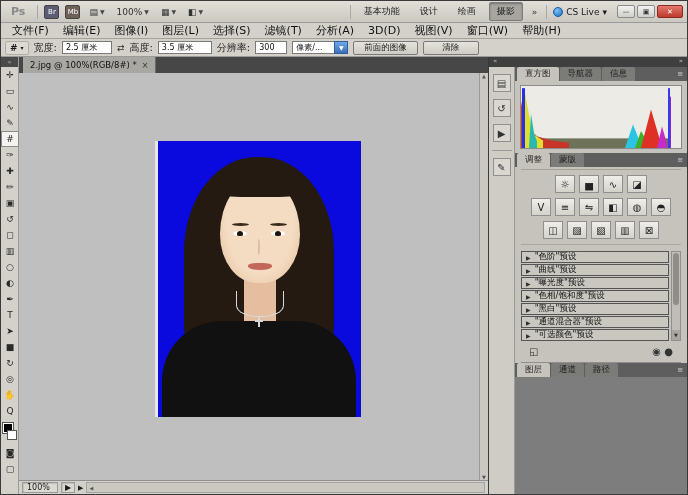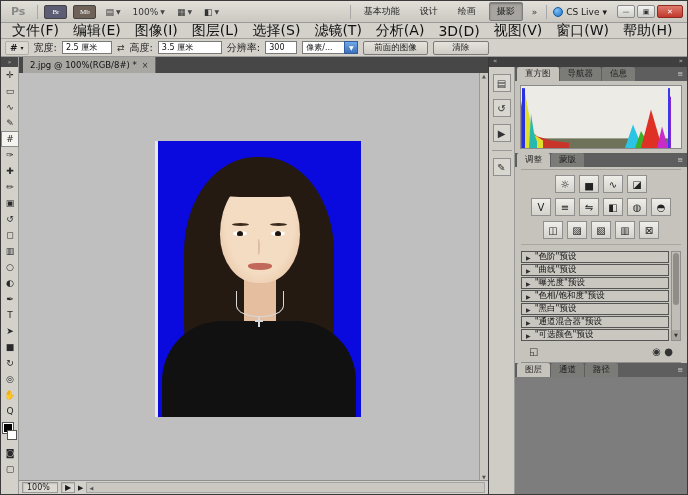--- a/index.html
+++ b/index.html
@@ -5,41 +5,41 @@
   * { margin:0; padding:0; box-sizing:border-box; }
   html,body { width:688px; height:495px; overflow:hidden; }
   body { font-family:"DejaVu Sans","Liberation Sans",sans-serif; font-size:9px; color:#1a1a1a; }
   .win { position:relative; width:688px; height:495px; background:#D4D1CB; border:1px solid #3a3a3a; overflow:hidden; }
 
   
   .appbar { position:absolute; left:0; top:0; width:100%; height:22px;
     background:linear-gradient(#E2DFD9,#CBC8C2); border-bottom:1px solid #9a9a9a;
     display:flex; align-items:center; gap:6px; padding:0 4px; }
   .ps-logo { font-weight:bold; font-size:11px; color:#8a8a8a; letter-spacing:0; padding:0 6px; }
-  .mini-app { width:23px; height:14px; background:#5c5c74; color:#fff; font-size:7px;
-    display:flex; align-items:center; justify-content:center; border:1px solid #444; border-radius:2px;font-family:Liberation Serif, serif; }
+  .mini-app { width:15px; height:14px; background:#5c5c74; color:#fff; font-size:7px;
+    display:flex; align-items:center; justify-content:center; border:1px solid #444; border-radius:2px; }
   .mini-app.mb { background:#6e6258; }
   .bar-ico { font-size:9px; color:#333; display:flex; align-items:center; gap:2px; padding:0 3px; }
   .bar-ico .dd { font-size:6px; color:#444; }
   .vsep { width:1px; height:14px; background:#a8a8a8; }
   .spacer { flex:1; }
   .ws-btn { font-size:9px; padding:2px 7px; color:#1a1a1a; border-radius:2px; }
   .ws-btn.active { background:#A8A5A0; border:1px solid #7d7d7d; box-shadow:inset 0 1px 2px rgba(0,0,0,.3); }
   .cslive { display:flex; align-items:center; gap:3px; font-size:9px; }
   .cslive .ball { width:10px; height:10px; border-radius:50%;
     background:radial-gradient(circle at 35% 30%, #7fc1f7, #1C6FC4); border:1px solid #155a9e; }
   .winbtns { display:flex; gap:2px; margin-left:4px; }
   .wbtn { width:18px; height:13px; border:1px solid #8a8a8a; border-radius:2px;
     background:linear-gradient(#f2f2f0,#cfcfcb); font-size:7px; display:flex; align-items:center; justify-content:center; color:#333; }
   .wbtn.close { background:linear-gradient(#E07A6E,#C0392B); color:#fff; border-color:#8f2a20; width:26px; }
 
   
   .menubar { position:absolute; left:0; top:22px; width:100%; height:16px; background:#D4D1CB;
     border-bottom:1px solid #A5A29C; display:flex; align-items:center; padding-left:4px; }
-  .menu-item { padding:0 7px; font-size:14px; color:#111; }
+  .menu-item { padding:0 7px; font-size:11px; color:#111; }
 
   
   .optbar { position:absolute; left:0; top:38px; width:100%; height:18px; background:#D4D1CB;
     border-bottom:1px solid #9a9a9a; display:flex; align-items:center; gap:5px; padding:0 4px; }
   .tool-chip { display:flex; align-items:center; gap:3px; padding:1px 4px; border:1px solid #b0ada7; border-radius:2px; background:#DCD9D3; }
   .opt-label { font-size:10px; color:#222; }
   .opt-input { height:13px; background:#fff; border:1px solid #7a7a7a; font-size:8px; color:#111;
     display:flex; align-items:center; padding:0 3px; }
   .combo { display:flex; height:13px; }
   .combo .val { width:42px; background:#fff; border:1px solid #7a7a7a; border-right:none; font-size:8px; display:flex; align-items:center; padding:0 3px; }
@@ -187,21 +187,21 @@
 
   <div class="optbar">
     <span class="tool-chip">
       <b>#</b>
       <span class="dd" style="font-size:6px">▾</span>
     </span>
     <span class="opt-label">宽度:</span>
     <span class="opt-input" style="width:50px">2.5 厘米</span>
     <span style="font-size:9px;color:#333">⇄</span>
     <span class="opt-label">高度:</span>
-    <span class="opt-input" style="width:64px">3.5 厘米</span>
+    <span class="opt-input" style="width:54px">3.5 厘米</span>
     <span class="opt-label">分辨率:</span>
     <span class="opt-input" style="width:32px">300</span>
     <span class="combo">
       <span class="val">像素/...</span>
       <span class="btn">▼</span>
     </span>
     <span class="opt-btn">前面的图像</span>
     <span class="opt-btn" style="min-width:56px;justify-content:center">清除</span>
   </div>
 

